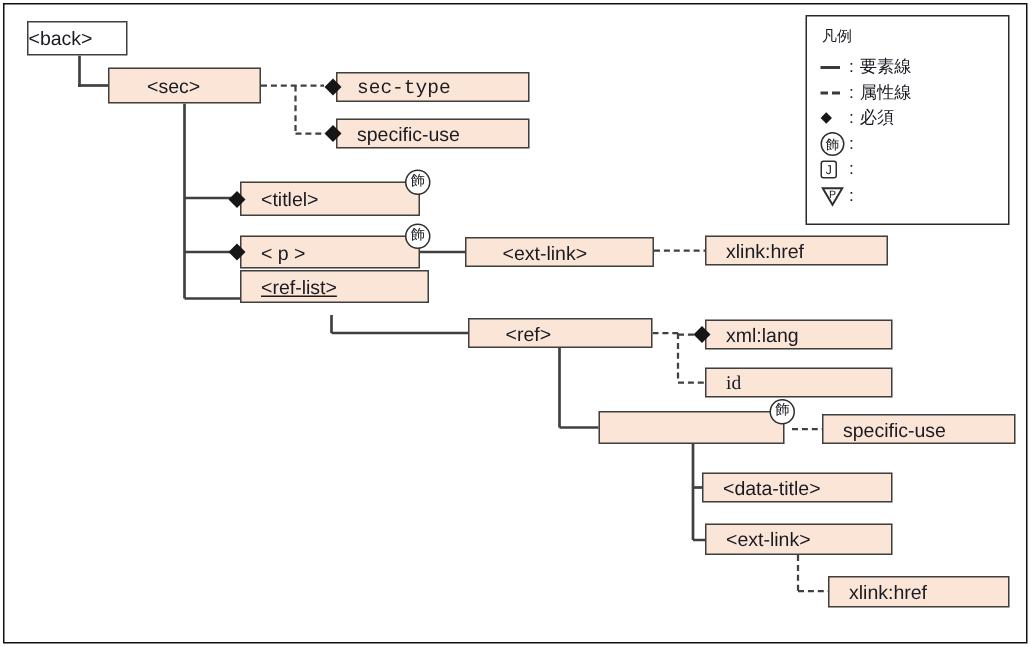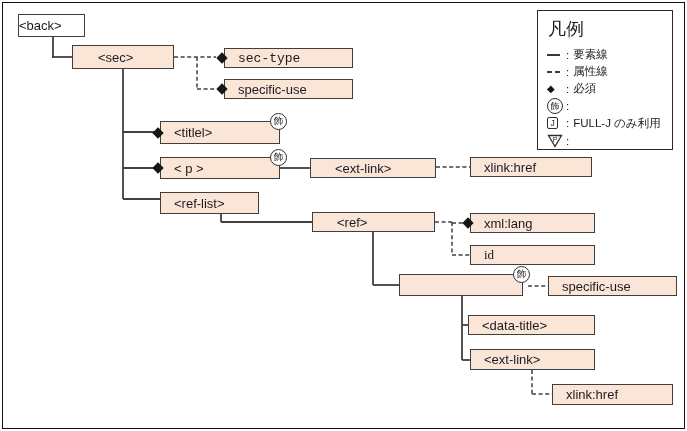--- a/index.html
+++ b/index.html
@@ -25,21 +25,21 @@
   .badge{
     position:absolute;right:-8px;top:-9.5px;width:17px;height:17px;box-sizing:border-box;
     border:1.4px solid #2e2e2e;border-radius:50%;background:#ffffff;
     display:flex;align-items:center;justify-content:center;
     font-size:9.5px;line-height:1;color:#1a1a22;
   }
   .legend{
     position:absolute;left:537px;top:10px;width:136px;height:140px;box-sizing:border-box;
     border:1.6px solid #2a2a2a;background:#ffffff;padding:5px 8px 3px 9px;
   }
-  .legend-title{font-size:18px;color:#1a1a22;margin:1px 0 5px 1px;}
+  .legend-title{font-size:10px;color:#1a1a22;margin:1px 0 5px 1px;}
   .legend-row{display:flex;align-items:center;font-size:11.5px;color:#1a1a22;height:17.2px;}
   .licon{width:19px;min-width:19px;display:flex;align-items:center;justify-content:flex-start;}
   .lsep{margin:0 4px 0 0;}
   .ic-solid{display:inline-block;width:13px;height:2px;background:#3a3a3a;}
   .ic-dashed{display:inline-block;width:13px;height:2px;
     background:linear-gradient(90deg,#3a3a3a 0 5px,transparent 5px 8px,#3a3a3a 8px 13px);}
   .ic-diamond{font-size:10px;line-height:1;color:#161616;}
   .ic-circle{
     width:16px;height:16px;box-sizing:border-box;border:1.3px solid #2e2e2e;border-radius:50%;
     display:flex;align-items:center;justify-content:center;font-size:9px;line-height:1;background:#fff;
@@ -108,21 +108,21 @@
         <span class="badge">
           <span>飾</span>
         </span>
       </div>
       <div class="node" style="left: 310px; top: 158px; width: 126px; height: 20px; padding-left: 24px;">
         <span>&lt;ext-link&gt;</span>
       </div>
       <div class="node" style="left: 470px; top: 157px; width: 122px; height: 20px;">
         <span>xlink:href</span>
       </div>
-      <div class="node" style="left: 160px; top: 192px; width: 99px; height: 22px;">
+      <div class="node" style="left: 160px; top: 180px; width: 126px; height: 22px; text-decoration: underline;">
         <span>&lt;ref-list&gt;</span>
       </div>
       <div class="node" style="left: 312px; top: 212px; width: 123px; height: 20px; padding-left: 24px;">
         <span>&lt;ref&gt;</span>
       </div>
       <div class="node" style="left: 470px; top: 213px; width: 125px; height: 20px;">
         <span>xml:lang</span>
         <span class="diamond"></span>
       </div>
       <div class="node" style="left: 470px; top: 245px; width: 125px; height: 20px; font-family: Liberation Serif, serif;">
@@ -179,21 +179,20 @@
           </span>
           <span class="lsep">:</span>
         </div>
         <div class="legend-row">
           <span class="licon">
             <span class="ic-square">
               <span>J</span>
             </span>
           </span>
           <span class="lsep">:</span>
-          <span>FULL-J のみ利用</span>
         </div>
         <div class="legend-row">
           <span class="licon">
             <svg width="16" height="14">
               <polygon points="1.5,1.5 14.5,1.5 8,12.5" fill="#ffffff" stroke="#2e2e2e" stroke-width="1.3"></polygon>
               <text x="8" y="8" text-anchor="middle" font-size="7" fill="#1a1a22">P</text>
             </svg>
           </span>
           <span class="lsep">:</span>
         </div>

